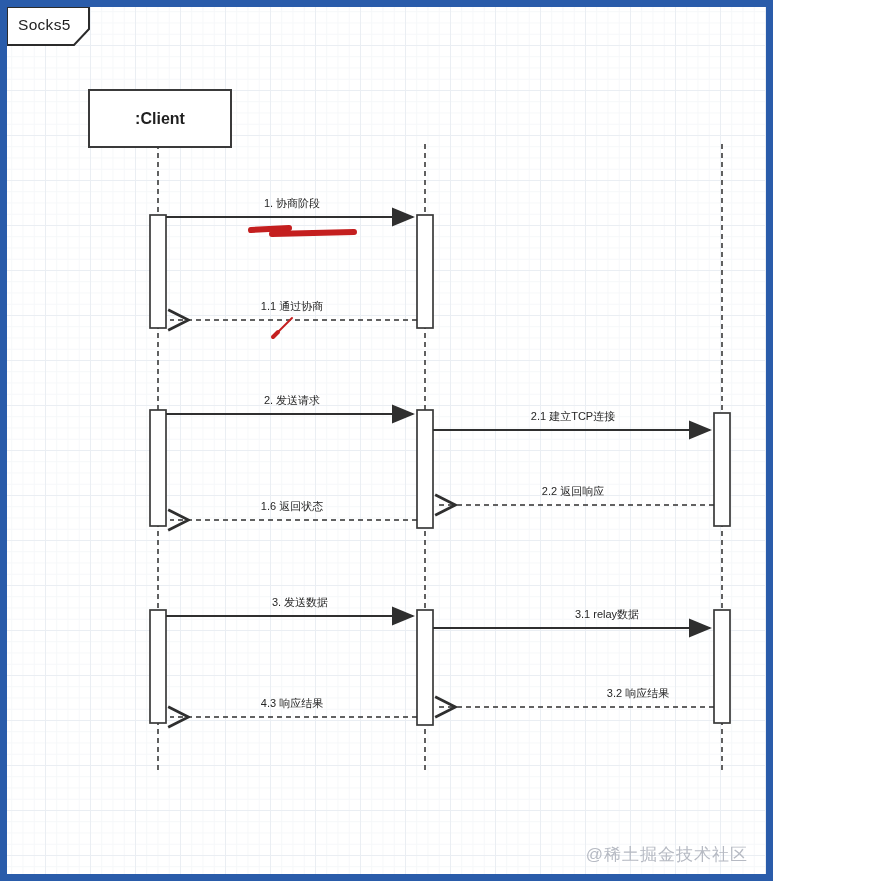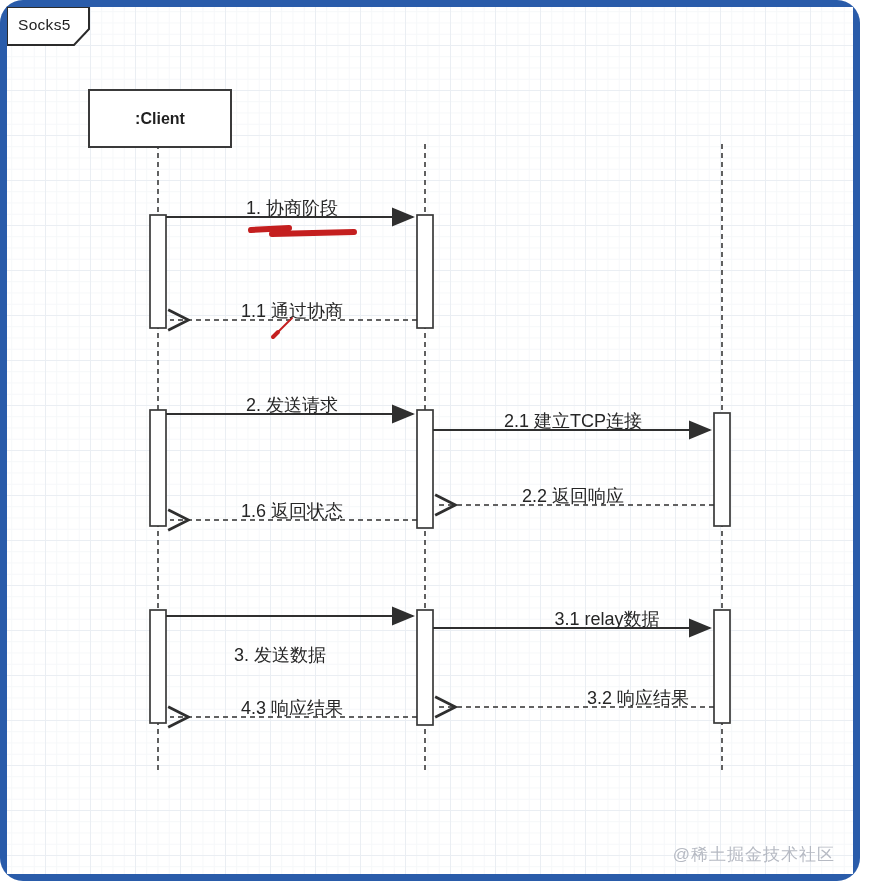--- a/index.html
+++ b/index.html
@@ -2,50 +2,49 @@
 <html><head>
 <meta charset="utf-8">
 <style>
   html,body{margin:0;padding:0;}
   body{
     width:880px;height:881px;
     font-family:"Liberation Sans","DejaVu Sans",sans-serif;
     background:#fff;
   }
   .page{
-    position:relative;width:860px;height:881px;overflow:hidden;
+    position:relative;width:773px;height:881px;overflow:hidden;
     background-color:#ffffff;
     background-image:
       linear-gradient(#eaeef3 1px, transparent 1px),
       linear-gradient(90deg, #eaeef3 1px, transparent 1px),
       linear-gradient(#f5f7f9 1px, transparent 1px),
       linear-gradient(90deg, #f5f7f9 1px, transparent 1px);
     background-size:45px 45px,45px 45px,11.25px 11.25px,11.25px 11.25px;
-    border-radius:23px;
   }
   .layer{position:absolute;left:0;top:0;width:880px;height:881px;}
   .blue-frame{
     position:absolute;inset:0;border:7px solid #2a5caa;pointer-events:none;z-index:50;
   }
   .frame-tab-label{
     position:absolute;left:18px;top:16px;z-index:20;
     font-size:15.5px;color:#1d1d1d;letter-spacing:.3px;
   }
   .actor{
     position:absolute;height:55px;z-index:10;
     background:#fff;border:2px solid #3a3a3a;
     display:flex;align-items:center;justify-content:center;
     font-size:16px;color:#1f1f1f;
   }
   .actor-client{left:88px;top:89px;width:140px;font-weight:bold;}
   .actor-server{left:353px;top:89px;width:144px;}
   .actor-host{left:652px;top:89px;width:141px;}
   .msg-label{
     position:absolute;z-index:15;transform:translateX(-50%);
-    white-space:nowrap;font-size:18px;color:#262626;
+    white-space:nowrap;font-size:11px;color:#262626;
   }
   .watermark{
     position:absolute;right:25px;top:835px;z-index:16;
     font-size:17px;color:#b6bac3;letter-spacing:1px;margin-top:8px;
   }
 </style>
 </head>
 <body>
 
 <div class="page">
@@ -99,21 +98,21 @@
   <div class="actor actor-client">
     <span>:Client</span>
   </div>
 
   <div class="msg-label" style="left:292px;top:196px;">1. 协商阶段</div>
   <div class="msg-label" style="left:292px;top:299px;">1.1 通过协商</div>
   <div class="msg-label" style="left:292px;top:393px;">2. 发送请求</div>
   <div class="msg-label" style="left:573px;top:409px;">2.1 建立TCP连接</div>
   <div class="msg-label" style="left:573px;top:484px;">2.2 返回响应</div>
   <div class="msg-label" style="left:292px;top:499px;">1.6 返回状态</div>
-  <div class="msg-label" style="left:280px;top:595px;margin-top:48px;">3. 发送数据</div>
+  <div class="msg-label" style="left:300px;top:595px;">3. 发送数据</div>
   <div class="msg-label" style="left:573px;top:607px;margin-left:34px;">3.1 relay数据</div>
   <div class="msg-label" style="left:597px;top:686px;margin-left:41px;">3.2 响应结果</div>
   <div class="msg-label" style="left:292px;top:696px;">4.3 响应结果</div>
 
   <div class="watermark">@稀土掘金技术社区</div>
 
   <div class="blue-frame"></div>
 </div>
 
 </body></html>

